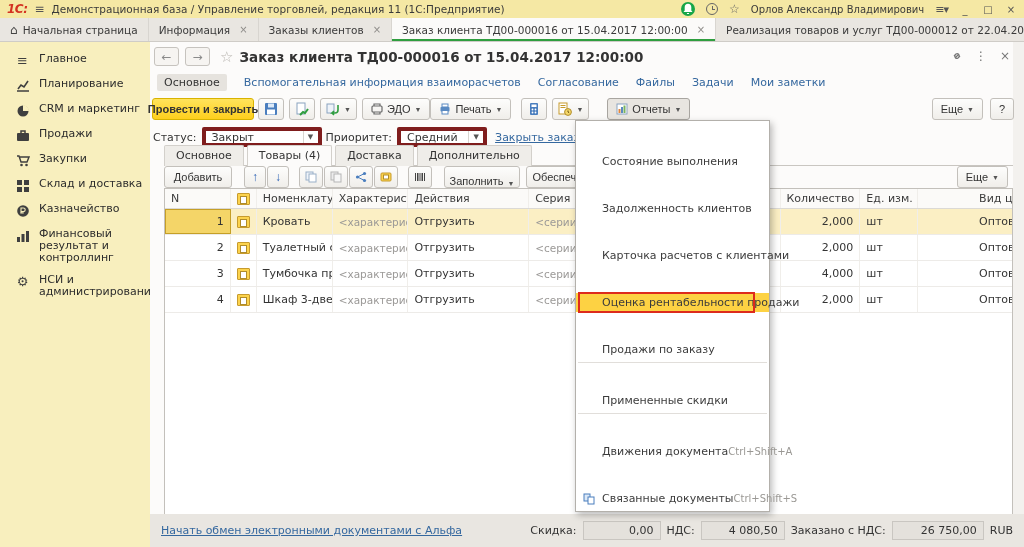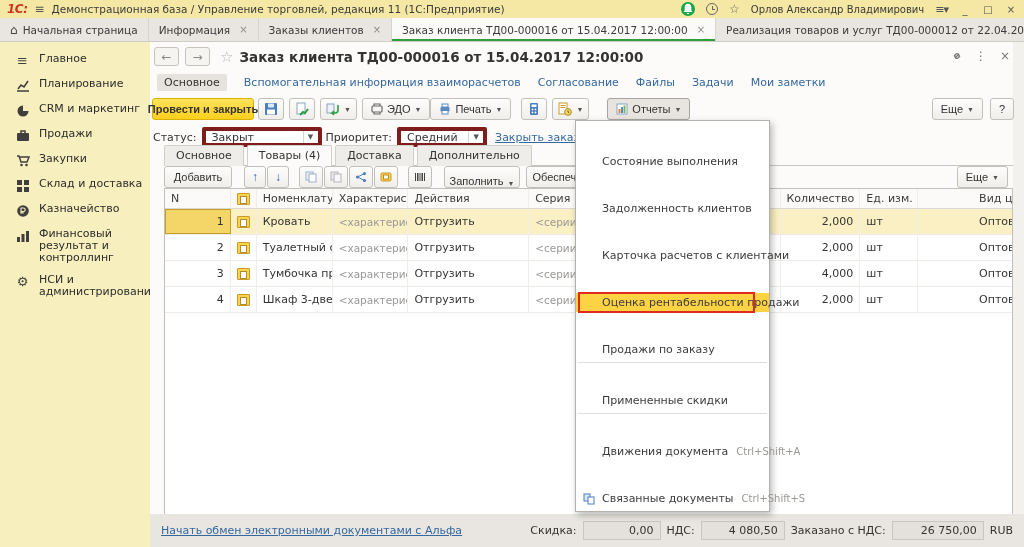--- a/index.html
+++ b/index.html
@@ -114,21 +114,21 @@
   .bottom-strip { position:absolute; left:0; right:0; bottom:0; height:33px; background:#e9e6e1;
                   display:flex; align-items:center; padding:0 11px; white-space:nowrap; }
   .totals { margin-left:auto; display:flex; align-items:center; gap:6px; }
   .tot-field { height:19px; border:1px solid #c9c6c1; background:#e4e1dc; display:inline-flex; align-items:center; justify-content:flex-end; padding:0 6px; color:#333; }
   .w78 { width:78px; } .w84 { width:84px; } .w92 { width:92px; }
 
   
   .menu { position:absolute; left:425px; top:78px; width:195px; background:#fff; border:1px solid #b3b0ab;
           box-shadow:2px 3px 7px rgba(0,0,0,.28); padding:3px 0; z-index:60; }
   .mi { height:19px; display:flex; align-items:center; padding:0 12px 0 26px; color:#3c3c3c; position:relative; white-space:nowrap;margin-top:28px; }
-  .mi .sc { margin-left:auto; color:#9a9894; font-size:10px; padding-left:8px; }
+  .mi .sc { margin-left:auto; color:#9a9894; font-size:10px; }
   .mi.hl { background:#fdd243; }
   .mi.hl::after { content:''; position:absolute; left:2px; right:14px; top:-1px; bottom:-1px; border:2px solid #dd2b1d; }
   .menu .sep { height:1px; background:#e1deda; margin:3px 2px; }
   .mi .mic { position:absolute; left:7px; top:4px; }
 
   .ic14 { width:14px; height:14px; display:block; }
   .ic12 { width:12px; height:12px; display:block; }
 </style>
 </head>
 <body>

